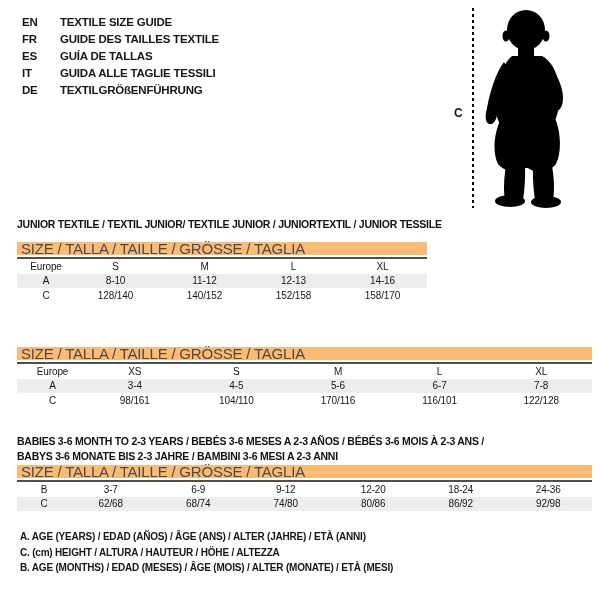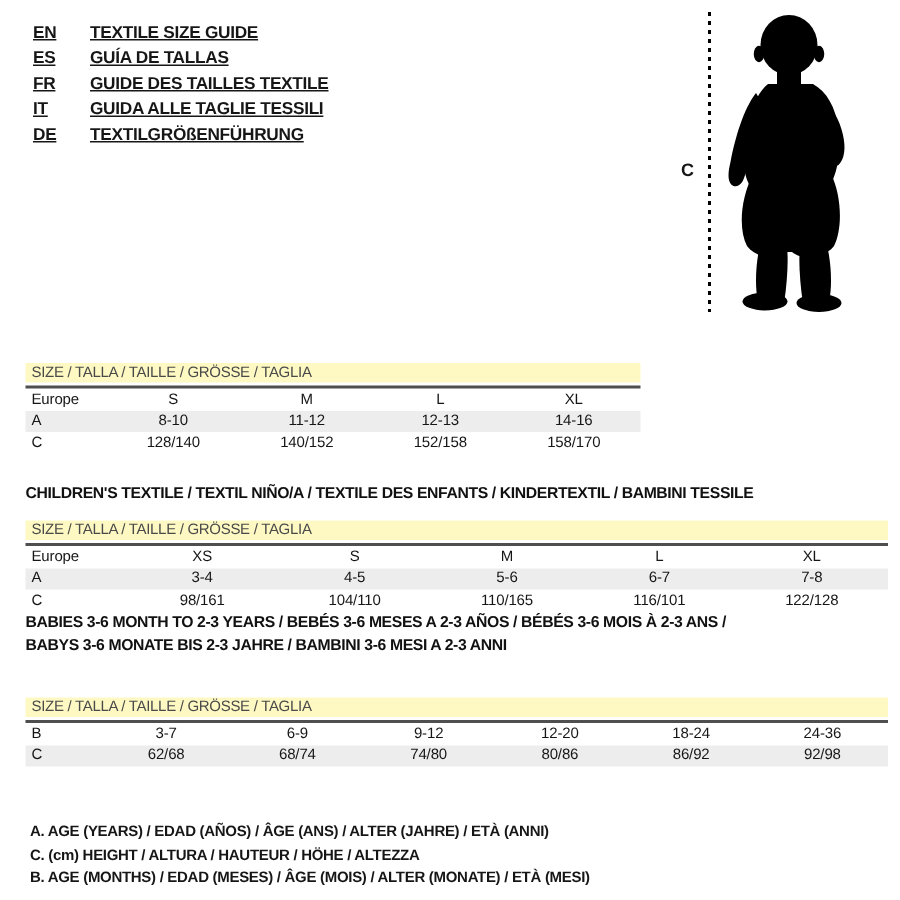--- a/index.html
+++ b/index.html
@@ -1,72 +1,72 @@
 <!DOCTYPE html>
 <html><head>
 <meta charset="utf-8">
 <style>
   html,body{margin:0;padding:0;background:#fff;}
   .page{
     position:relative;width:600px;height:600px;background:#fff;overflow:hidden;
     font-family:"Liberation Sans","DejaVu Sans",sans-serif;color:#161616;
   }
   
-  .langs{position:absolute;top:13px;left:22px;text-decoration:underline;}
+  .langs{position:absolute;top:13px;left:22px;}
   .lang-row{display:flex;height:17px;align-items:center;font-weight:700;font-size:11.5px;letter-spacing:-0.2px;}
   .lang-code{width:38px;}
   .lang-title{white-space:nowrap;}
   
   .dash-line{
     position:absolute;left:472px;top:8px;width:2px;height:200px;
     background:repeating-linear-gradient(to bottom,#000 0 3px,transparent 3px 6px);
   }
   .c-label{position:absolute;left:454px;top:106px;font-weight:700;font-size:12px;}
   .baby-svg{position:absolute;left:482px;top:6px;}
   
   .sec-title{position:absolute;font-weight:700;font-size:10.5px;letter-spacing:-0.25px;color:#111;white-space:nowrap;line-height:14.5px;}
   #title1{left:17px;top:217px;}
   #title2{left:17px;top:322px;}
-  #title3{left:17px;top:408px;}
+  #title3{left:17px;top:434px;}
   
   .size-table{position:absolute;}
   #table1{left:17px;top:242px;width:410px;}
   #table2{left:17px;top:347px;width:575px;}
   #table3{left:17px;top:465px;width:575px;}
-  .size-bar{height:13px;line-height:13px;background:#fef9c3;color:#4a4a4a;
-    font-size:10px;font-weight:400;padding-left:4px;letter-spacing:-0.2px;}
+  .size-bar{height:13px;line-height:13px;background:#fdba74;color:#4a4a4a;
+    font-size:15px;font-weight:400;padding-left:4px;letter-spacing:-0.2px;}
   .bar-rule{height:2px;background:#4f4f4f;margin-top:2px;}
   .trow{display:grid;align-items:center;height:14.5px;font-size:10px;letter-spacing:-0.1px;}
   .trow.alt{background:#ededed;}
   #table1 .trow{grid-template-columns:54px repeat(4,1fr);}
   #table2 .trow{grid-template-columns:67px repeat(5,1fr);}
   #table3 .trow{grid-template-columns:50px repeat(6,1fr);}
-  .rlabel{padding-left:4px;text-align:left;}
+  .rlabel{padding-left:4px;text-align:center;}
   .cell{text-align:center;}
   
-  .footnotes{position:absolute;left:20px;top:547px;}
+  .footnotes{position:absolute;left:20px;top:529px;}
   .footnote{height:15.5px;line-height:15.5px;font-weight:700;font-size:10px;letter-spacing:-0.2px;white-space:nowrap;}
 </style>
 </head>
 <body>
 
 <div class="page">
 
   <div class="langs">
     <div class="lang-row">
       <span class="lang-code">EN</span>
       <span class="lang-title">TEXTILE SIZE GUIDE</span>
     </div>
     <div class="lang-row">
+      <span class="lang-code">FR</span>
+      <span class="lang-title">GUIDE DES TAILLES TEXTILE</span>
+    </div>
+    <div class="lang-row">
       <span class="lang-code">ES</span>
       <span class="lang-title">GUÍA DE TALLAS</span>
-    </div>
-    <div class="lang-row">
-      <span class="lang-code">FR</span>
-      <span class="lang-title">GUIDE DES TAILLES TEXTILE</span>
     </div>
     <div class="lang-row">
       <span class="lang-code">IT</span>
       <span class="lang-title">GUIDA ALLE TAGLIE TESSILI</span>
     </div>
     <div class="lang-row">
       <span class="lang-code">DE</span>
       <span class="lang-title">TEXTILGRÖßENFÜHRUNG</span>
     </div>
   </div>
@@ -83,20 +83,21 @@
       <path d="M22,56 C14,66 8,86 5,102 C3,110 3,116 7,118 C11,119 14,115 15,109 C18,94 22,78 28,66 Z"></path>
       <path d="M64,56 C72,64 78,74 80,84 C82,93 81,100 77,104 C73,106 69,103 70,97 C70,86 68,72 62,62 Z"></path>
       <path d="M20,110 C12,126 10,146 16,158 C22,166 36,168 43,162 L46,162 C53,168 68,166 74,158 C80,146 79,124 72,110 Z"></path>
       <path d="M26,152 C22,166 21,182 23,194 L41,194 C43,180 44,164 42,154 Z"></path>
       <path d="M52,154 C50,164 51,180 53,194 L71,194 C73,182 72,166 68,152 Z"></path>
       <ellipse cx="28" cy="195" rx="15" ry="6"></ellipse>
       <ellipse cx="64" cy="196" rx="15" ry="6"></ellipse>
     </g>
   </svg>
 
+  <div class="sec-title" id="title1">JUNIOR TEXTILE / TEXTIL JUNIOR/ TEXTILE JUNIOR / JUNIORTEXTIL / JUNIOR TESSILE</div>
   <div class="size-table" id="table1">
     <div class="size-bar">SIZE / TALLA / TAILLE / GRÖSSE / TAGLIA</div>
     <div class="bar-rule"></div>
     <div class="trow">
       <span class="rlabel">Europe</span>
       <span class="cell">S</span>
       <span class="cell">M</span>
       <span class="cell">L</span>
       <span class="cell">XL</span>
     </div>
@@ -109,21 +110,20 @@
     </div>
     <div class="trow">
       <span class="rlabel">C</span>
       <span class="cell">128/140</span>
       <span class="cell">140/152</span>
       <span class="cell">152/158</span>
       <span class="cell">158/170</span>
     </div>
   </div>
 
-  <div class="sec-title" id="title2">CHILDREN'S TEXTILE / TEXTIL NIÑO/A / TEXTILE DES ENFANTS / KINDERTEXTIL / BAMBINI TESSILE</div>
   <div class="size-table" id="table2">
     <div class="size-bar">SIZE / TALLA / TAILLE / GRÖSSE / TAGLIA</div>
     <div class="bar-rule"></div>
     <div class="trow">
       <span class="rlabel">Europe</span>
       <span class="cell">XS</span>
       <span class="cell">S</span>
       <span class="cell">M</span>
       <span class="cell">L</span>
       <span class="cell">XL</span>
@@ -133,21 +133,21 @@
       <span class="cell">3-4</span>
       <span class="cell">4-5</span>
       <span class="cell">5-6</span>
       <span class="cell">6-7</span>
       <span class="cell">7-8</span>
     </div>
     <div class="trow">
       <span class="rlabel">C</span>
       <span class="cell">98/161</span>
       <span class="cell">104/110</span>
-      <span class="cell">110/165</span>
+      <span class="cell">170/116</span>
       <span class="cell">116/101</span>
       <span class="cell">122/128</span>
     </div>
   </div>
 
   <div class="sec-title" id="title3">
     <div>BABIES 3-6 MONTH TO 2-3 YEARS / BEBÉS 3-6 MESES A 2-3 AÑOS / BÉBÉS 3-6 MOIS À 2-3 ANS /</div>
     <div>BABYS 3-6 MONATE BIS 2-3 JAHRE / BAMBINI 3-6 MESI A 2-3 ANNI</div>
   </div>
   <div class="size-table" id="table3">

